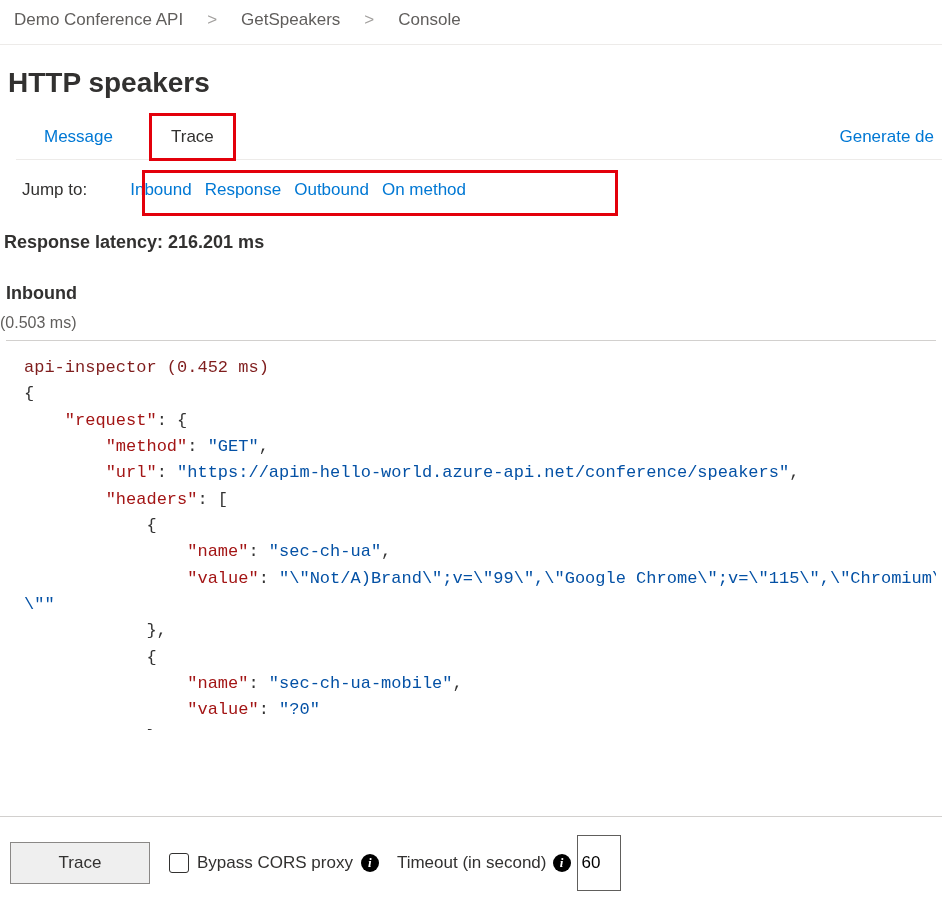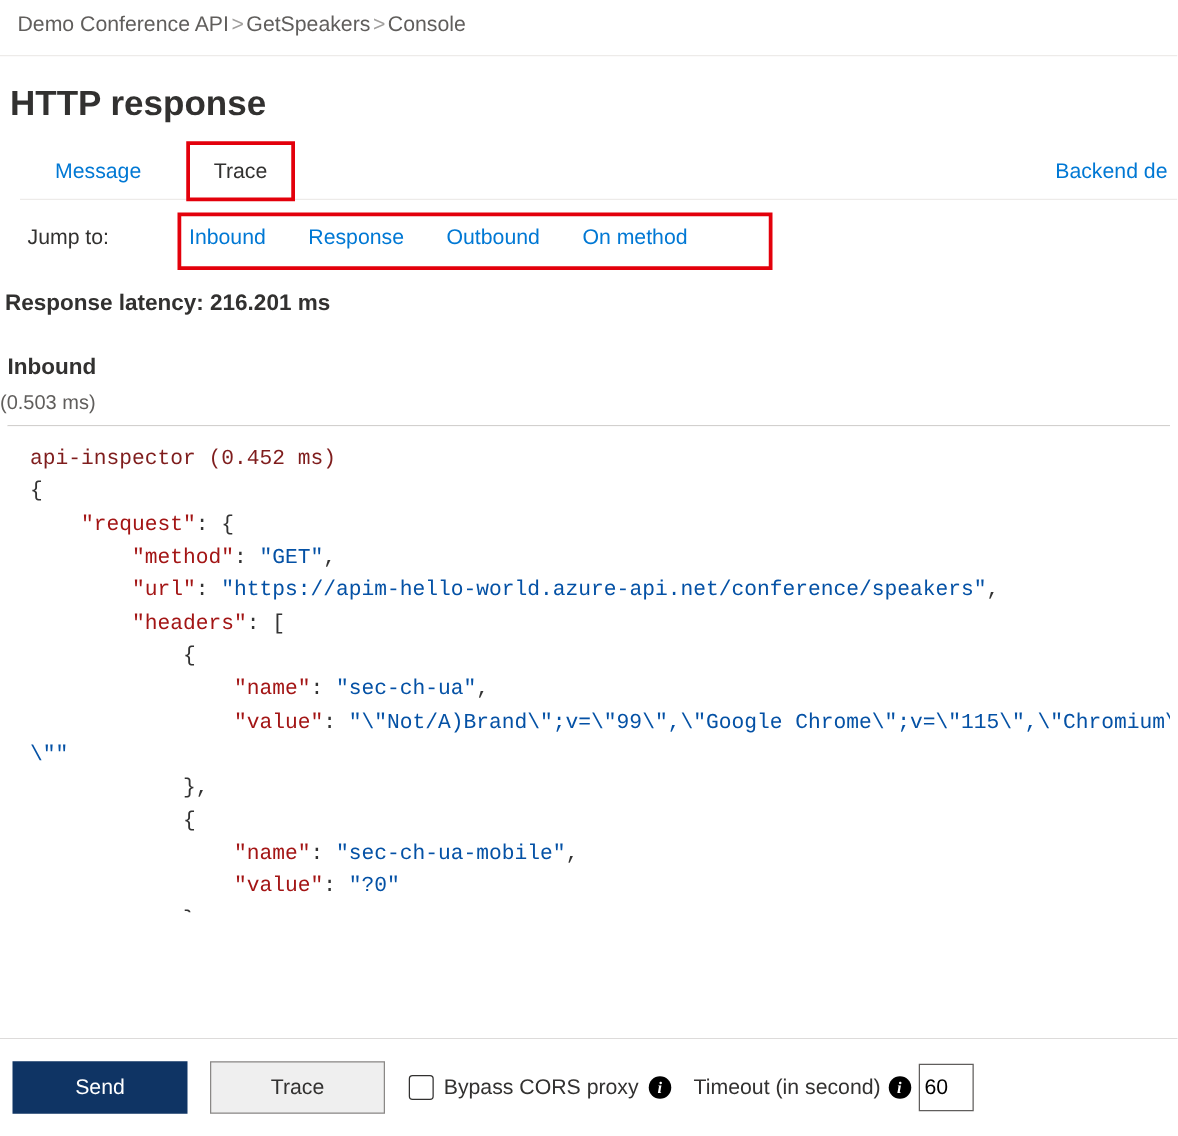--- a/index.html
+++ b/index.html
@@ -11,21 +11,21 @@
     background: #ffffff;
     width: 942px;
     overflow-x: hidden;
   }
   .breadcrumb {
     padding: 10px 14px 14px 14px;
     font-size: 17px;
     color: #605e5c;
     display: flex;
     align-items: flex-start;
-    gap: 2px;
+    gap: 24px;
   }
   .breadcrumb .sep { color: #a19f9d; }
   .divider { height: 1px; background: #edebe9; }
   .page-title {
     font-size: 28px;
     font-weight: 600;
     padding: 22px 8px 18px 8px;
   }
   .tabs-row {
     display: flex;
@@ -53,21 +53,21 @@
   .spacer { flex: 1; }
   .generate-link {
     color: #0078d4;
     font-size: 17px;
     padding: 10px 0 12px 0;
     white-space: nowrap;
   }
   .jumpto-row {
     display: flex;
     align-items: center;
-    gap: 34px;
+    gap: 13px;
     padding: 20px 8px 14px 22px;
     font-size: 17px;
     position: relative;
   }
   .jumpto-label { color: #323130; padding-right: 30px;}
   .jumpto-link { color: #0078d4; cursor: pointer; }
   .latency {
     padding: 18px 8px 8px 4px;
     font-size: 18px;
     font-weight: 700;
@@ -130,43 +130,43 @@
   .chk {
     width: 20px; height: 20px; border: 1px solid #323130; border-radius: 3px; background: #fff;
   }
   .info-icon {
     width: 18px; height: 18px; border-radius: 50%; background: #000; color: #fff;
     font-family: Georgia, serif; font-weight: bold; font-size: 13px;
     display: inline-flex; align-items: center; justify-content: center; font-style: italic;
   }
   .timeout-wrap { display: flex; align-items: center; gap: 6px; font-size: 17px; }
   .timeout-input {
-    width: 44px; height: 38px; border: 1px solid #605e5c; font-size: 17px; padding: 0 4px;
+    width: 44px; height: 56px; border: 1px solid #605e5c; font-size: 17px; padding: 0 4px;
     font-family: inherit;
   }
 </style>
 </head>
 <body>
 
 <div class="breadcrumb">
   <span>Demo Conference API</span>
   <span class="sep">&gt;</span>
   <span>GetSpeakers</span>
   <span class="sep">&gt;</span>
   <span>Console</span>
 </div>
 <div class="divider"></div>
 
-<div class="page-title">HTTP response</div>
+<div class="page-title">HTTP speakers</div>
 
 <div class="tabs-row">
   <div class="tab" style="padding-left:20px;">Message</div>
   <div class="tab active">Trace</div>
   <div class="spacer"></div>
-  <div class="generate-link">Backend de</div>
+  <div class="generate-link">Generate de</div>
   <div class="tab-highlight-box" style="left:133px; top:-4px; width:87px; height:48px;"></div>
 </div>
 
 <div class="jumpto-row">
   <span class="jumpto-label">Jump to:</span>
   <span class="jumpto-link">Inbound</span>
   <span class="jumpto-link">Response</span>
   <span class="jumpto-link">Outbound</span>
   <span class="jumpto-link">On method</span>
   <div class="tab-highlight-box" style="left:142px; top:10px; width:476px; height:46px;"></div>
@@ -190,21 +190,20 @@
 <span class="t-str">\""</span>
             <span class="t-punc">},</span>
             <span class="t-punc">{</span>
                 <span class="t-key">"name"</span><span class="t-punc">: </span><span class="t-str">"sec-ch-ua-mobile"</span><span class="t-punc">,</span>
                 <span class="t-key">"value"</span><span class="t-punc">: </span><span class="t-str">"?0"</span>
             <span class="t-punc">},</span>
             </div>
 </div>
 
 <div class="bottom-bar">
-  <div class="btn btn-primary">Send</div>
   <div class="btn btn-secondary">Trace</div>
   <div class="chk-wrap">
     <div class="chk"></div>
     <span>Bypass CORS proxy</span>
     <span class="info-icon">i</span>
   </div>
   <div class="timeout-wrap">
     <span>Timeout (in second)</span>
     <span class="info-icon">i</span>
     <input class="timeout-input" value="60" style="">

